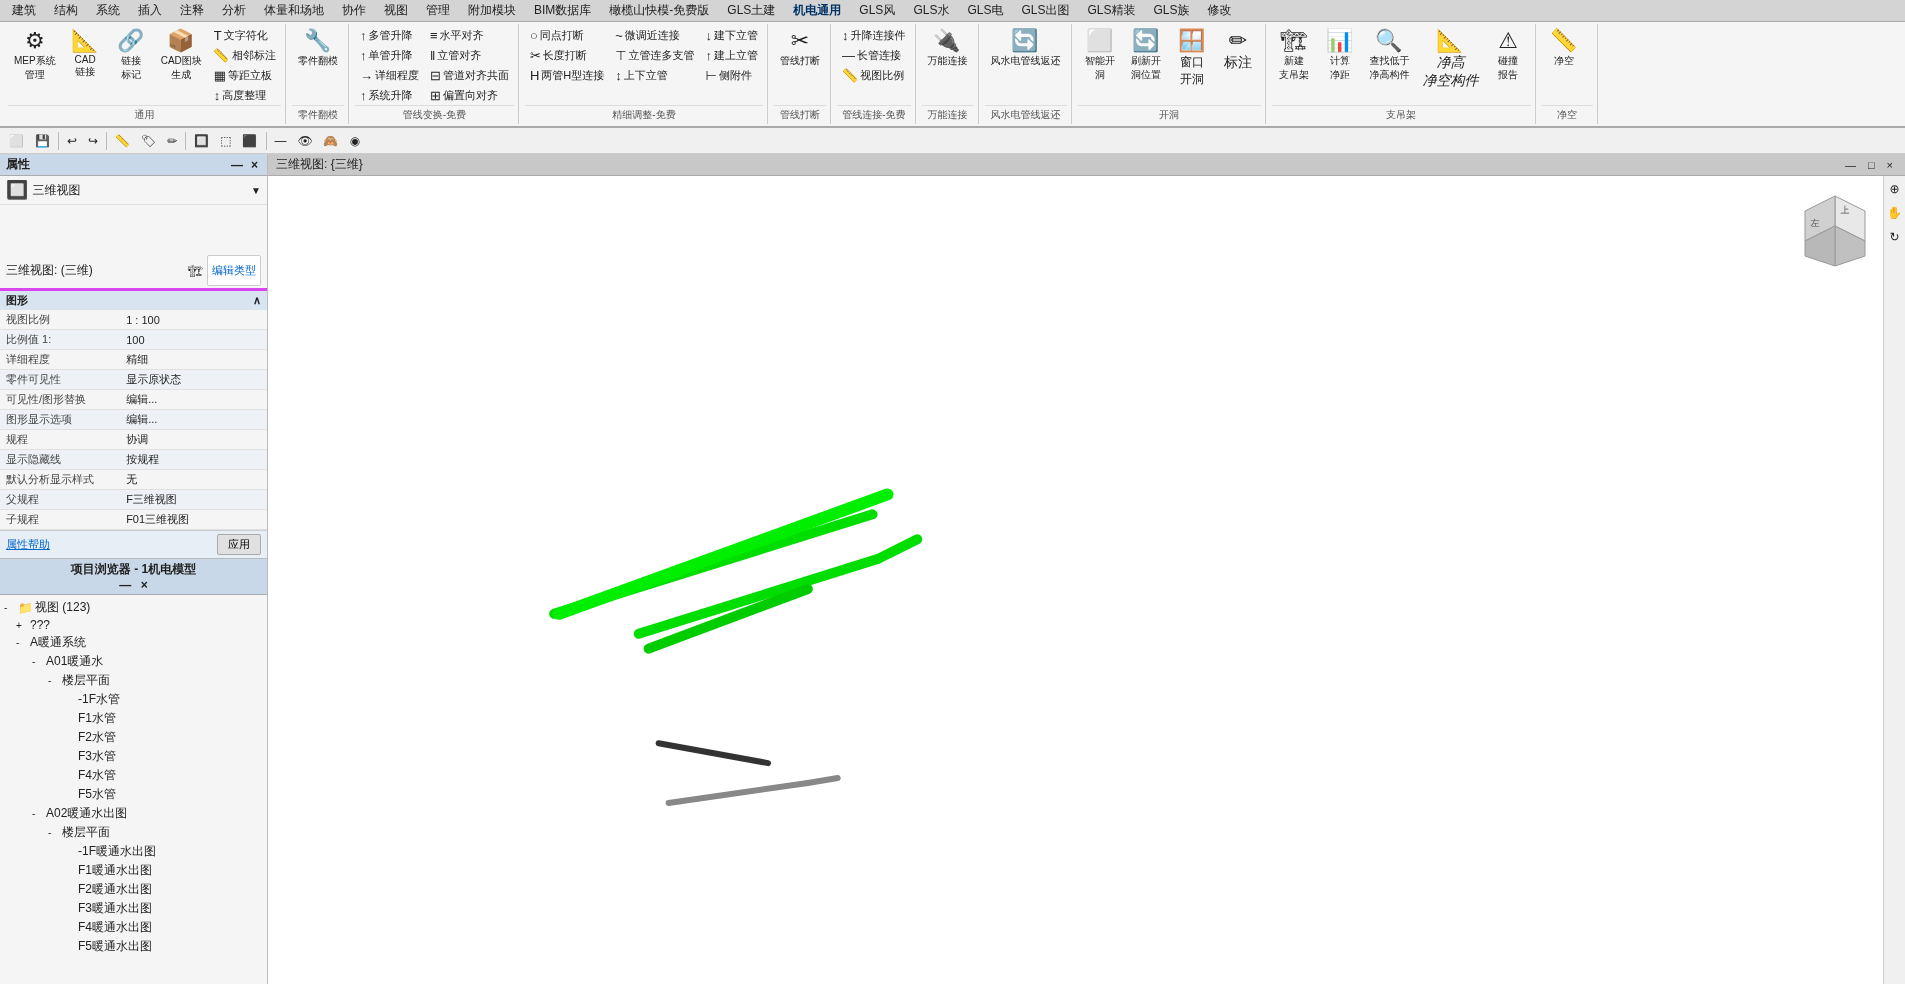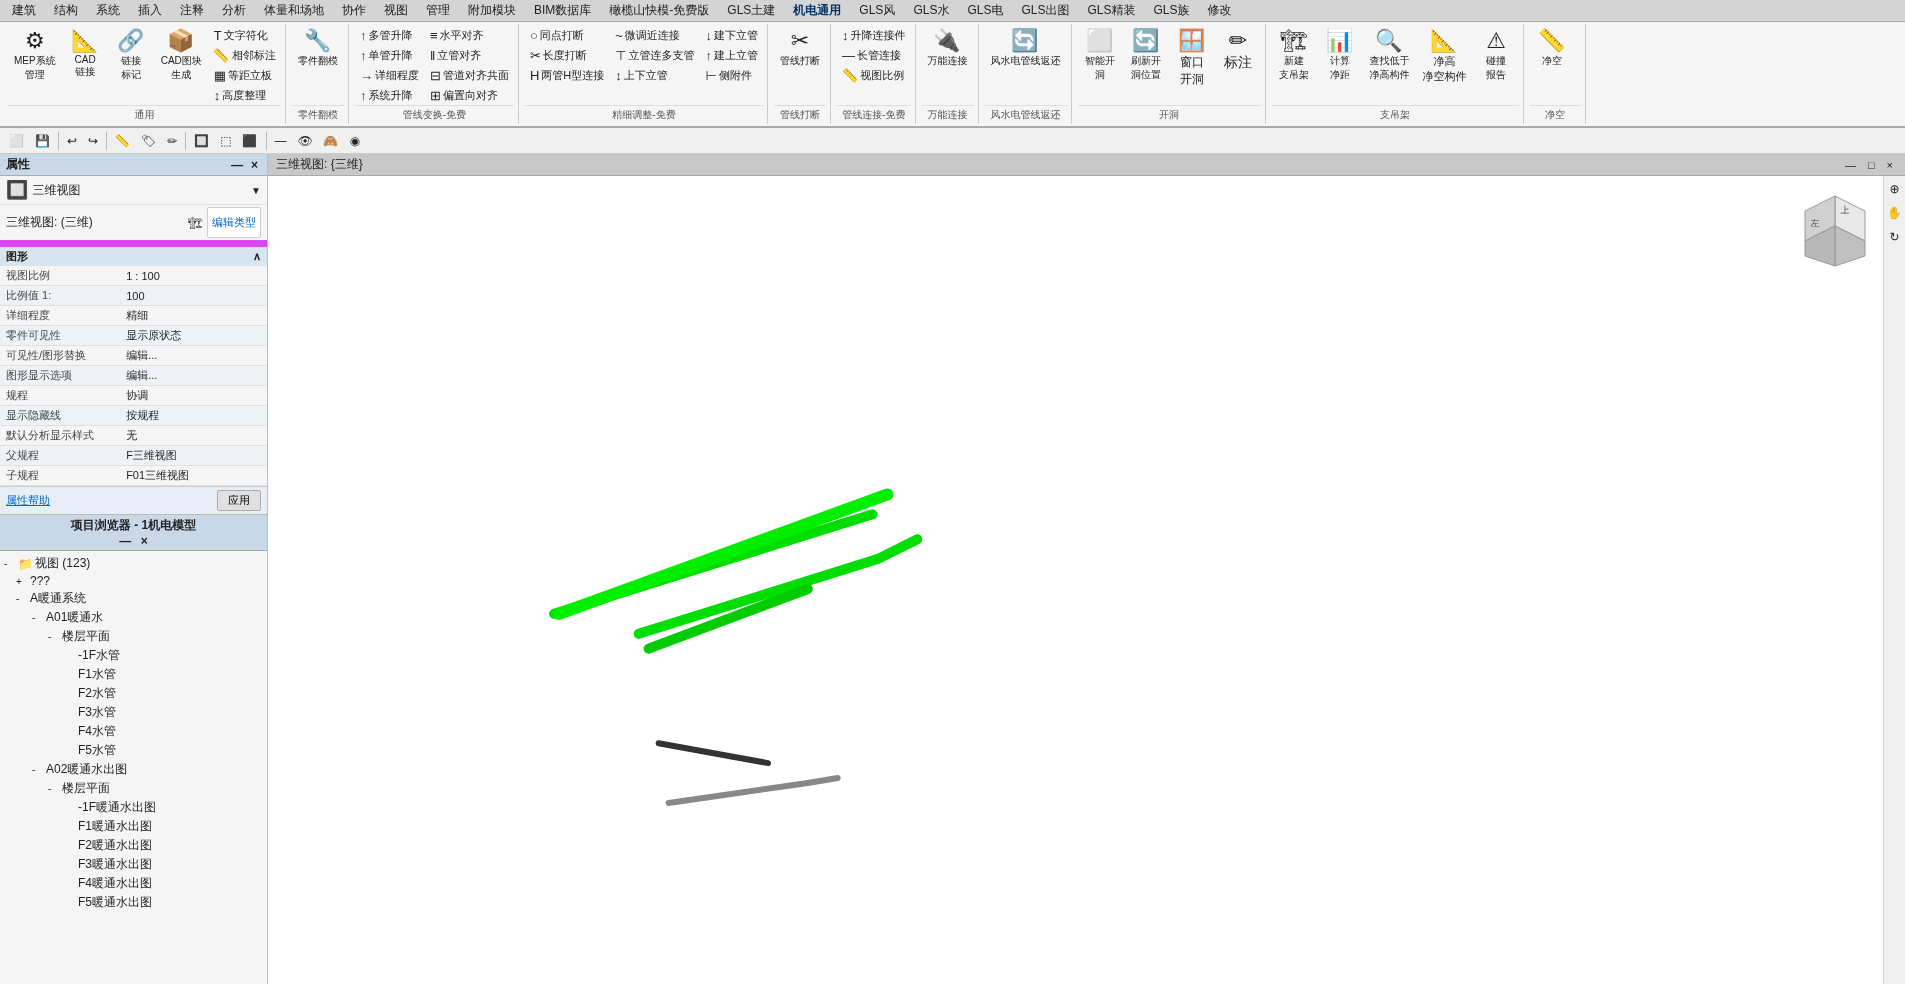--- a/index.html
+++ b/index.html
@@ -34,21 +34,21 @@
 
     
     #properties-panel { border-bottom: 1px solid #bbb; flex-shrink: 0; }
     #properties-header { display: flex; align-items: center; justify-content: space-between; background: #c8d8e8; padding: 2px 6px; font-size: 12px; font-weight: bold; border-bottom: 1px solid #aaa; }
     #properties-header .header-btns { display: flex; gap: 2px; }
     #properties-header .header-btns span { cursor: pointer; font-size: 12px; padding: 0 3px; }
     .prop-view-row { display: flex; align-items: center; padding: 3px 6px; gap: 4px; border-bottom: 1px solid #e0e0e0; }
     .prop-view-icon { font-size: 18px; }
     .prop-view-name { flex: 1; font-size: 12px; }
     .prop-view-arrow { font-size: 10px; cursor: pointer; }
-    .prop-3d-row { display: flex; align-items: center; padding: 2px 6px; border-bottom: 7px solid #d946ef; font-size: 12px; gap: 4px; }
+    .prop-3d-row { display: flex; align-items: center; padding: 2px 6px; border-bottom: 3px solid #d946ef; font-size: 12px; gap: 4px; margin-top: 48px; }
     .prop-edit-btn { font-size: 11px; color: #0066cc; cursor: pointer; border: 1px solid #ccc; background: #fff; padding: 7px 4px; border-radius: 2px; }
     #properties-table { width: 100%; border-collapse: collapse; font-size: 11px; }
     #properties-table tr:nth-child(even) { background: #eef2f7; }
     #properties-table td { padding: 2px 6px; border-bottom: 1px solid #e0e0e0; }
     #properties-table td:first-child { color: #444; width: 45%; }
     #properties-table td:last-child { color: #222; }
     .properties-section-header { background: #d8e4f0; font-weight: bold; padding: 2px 6px; font-size: 11px; cursor: pointer; display: flex; align-items: center; justify-content: space-between; }
     .prop-footer { display: flex; align-items: center; justify-content: space-between; padding: 3px 6px; border-top: 1px solid #ccc; background: #e8eef5; }
     .prop-help-link { color: #0066cc; font-size: 11px; cursor: pointer; text-decoration: underline; }
     .prop-apply-btn { font-size: 11px; padding: 2px 10px; border: 1px solid #aaa; background: #e0e0e0; cursor: pointer; border-radius: 2px; }
@@ -338,21 +338,21 @@
         <div class="ribbon-btn-large">
           <span class="btn-icon">📊</span>
           <span style="font-size:10px;">计算<br>净距</span>
         </div>
         <div class="ribbon-btn-large">
           <span class="btn-icon">🔍</span>
           <span style="font-size:10px;">查找低于<br>净高构件</span>
         </div>
         <div class="ribbon-btn-large">
           <span class="btn-icon">📐</span>
-          <span style="font-size:11px;">净高<br>净空构件</span>
+          <span style="font-size:14px;font-style:italic;">净高<br>净空构件</span>
         </div>
         <div class="ribbon-btn-large">
           <span class="btn-icon">⚠</span>
           <span style="font-size:10px;">碰撞<br>报告</span>
         </div>
       </div>
       <div class="ribbon-group-title">支吊架</div>
     </div>
 
     <div class="ribbon-group">

